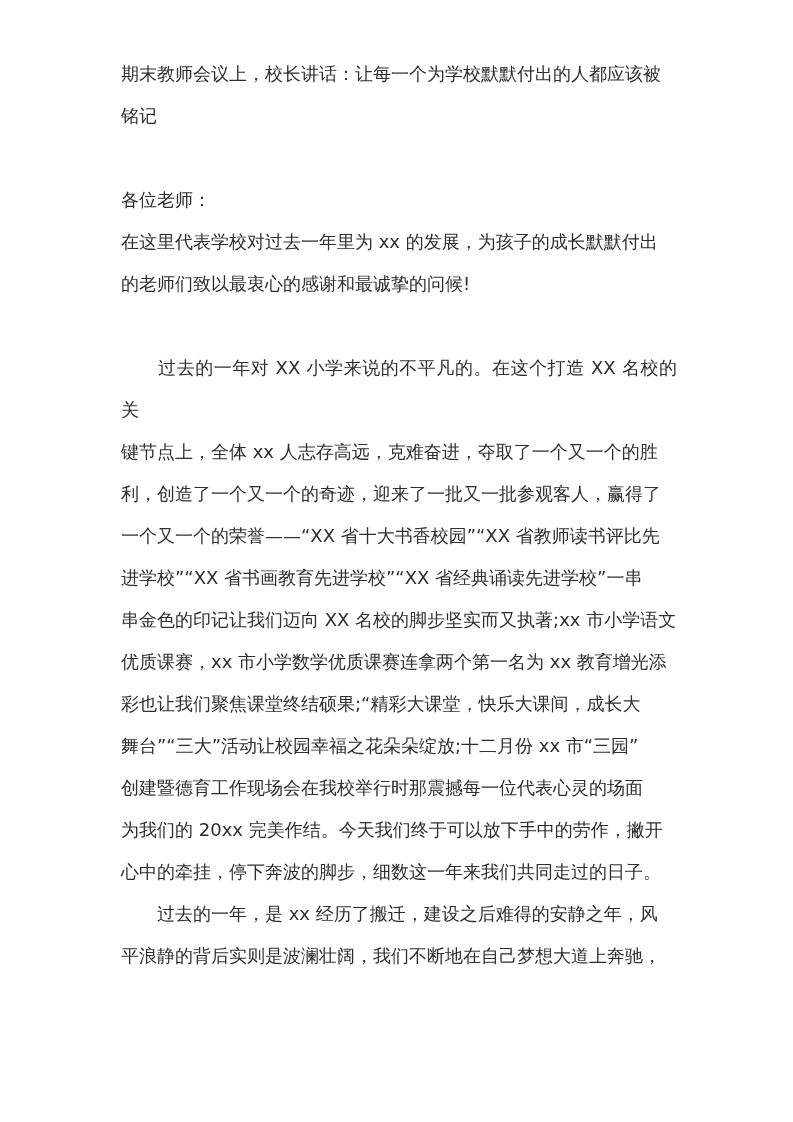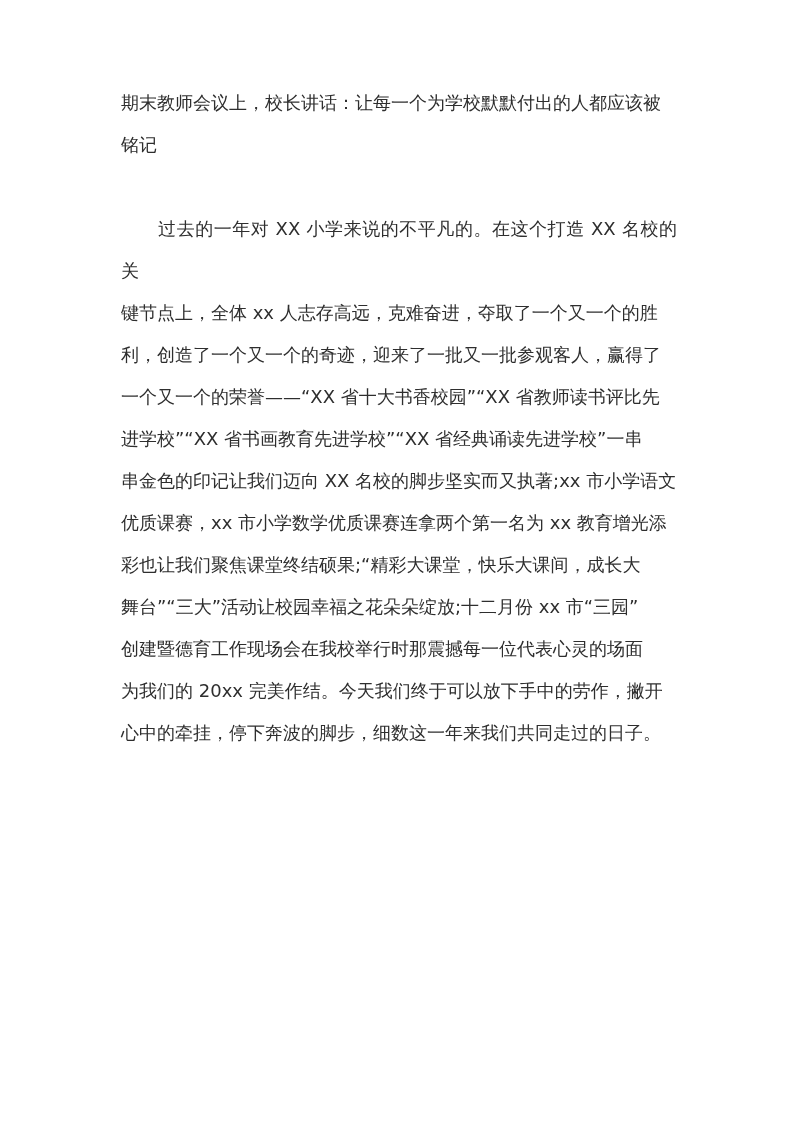--- a/index.html
+++ b/index.html
@@ -7,21 +7,21 @@
     margin: 0;
     padding: 0;
     width: 793px;
     height: 1122px;
     background: #ffffff;
     overflow: hidden;
   }
   .page {
     width: 793px;
     height: 1122px;
-    padding: 82px 116px 0 121px;
+    padding: 53px 116px 0 121px;
     background: #ffffff;
     font-family: "DejaVu Sans", "Liberation Sans", sans-serif;
     font-size: 18px;
     line-height: 42px;
     color: #2e2e2e;
   }
   .doc-title,
   .doc-block {
     white-space: pre-line;
     font-weight: normal;
@@ -33,29 +33,34 @@
     margin-top: 42px;
   }
 </style>
 </head>
 <body>
 
 <div class="page">
   <div class="doc-title">期末教师会议上，校长讲话：让每一个为学校默默付出的人都应该被
 铭记</div>
 
+  <div class="doc-block gap-above">各位老师：</div>
 
 
+  <div class="doc-block">在这里代表学校对过去一年里为 xx 的发展，为孩子的成长默默付出
+的老师们致以最衷心的感谢和最诚挚的问候!</div>
 
   <div class="doc-block gap-above">　　过去的一年对 XX 小学来说的不平凡的。在这个打造 XX 名校的关
 键节点上，全体 xx 人志存高远，克难奋进，夺取了一个又一个的胜
 利，创造了一个又一个的奇迹，迎来了一批又一批参观客人，赢得了
 一个又一个的荣誉——“XX 省十大书香校园”“XX 省教师读书评比先
 进学校”“XX 省书画教育先进学校”“XX 省经典诵读先进学校”一串
 串金色的印记让我们迈向 XX 名校的脚步坚实而又执著;xx 市小学语文
 优质课赛，xx 市小学数学优质课赛连拿两个第一名为 xx 教育增光添
 彩也让我们聚焦课堂终结硕果;“精彩大课堂，快乐大课间，成长大
 舞台”“三大”活动让校园幸福之花朵朵绽放;十二月份 xx 市“三园”
 创建暨德育工作现场会在我校举行时那震撼每一位代表心灵的场面
 为我们的 20xx 完美作结。今天我们终于可以放下手中的劳作，撇开
 心中的牵挂，停下奔波的脚步，细数这一年来我们共同走过的日子。</div>
 
+  <div class="doc-block">　　过去的一年，是 xx 经历了搬迁，建设之后难得的安静之年，风
+平浪静的背后实则是波澜壮阔，我们不断地在自己梦想大道上奔驰，</div>
 </div>
 
 </body></html>

